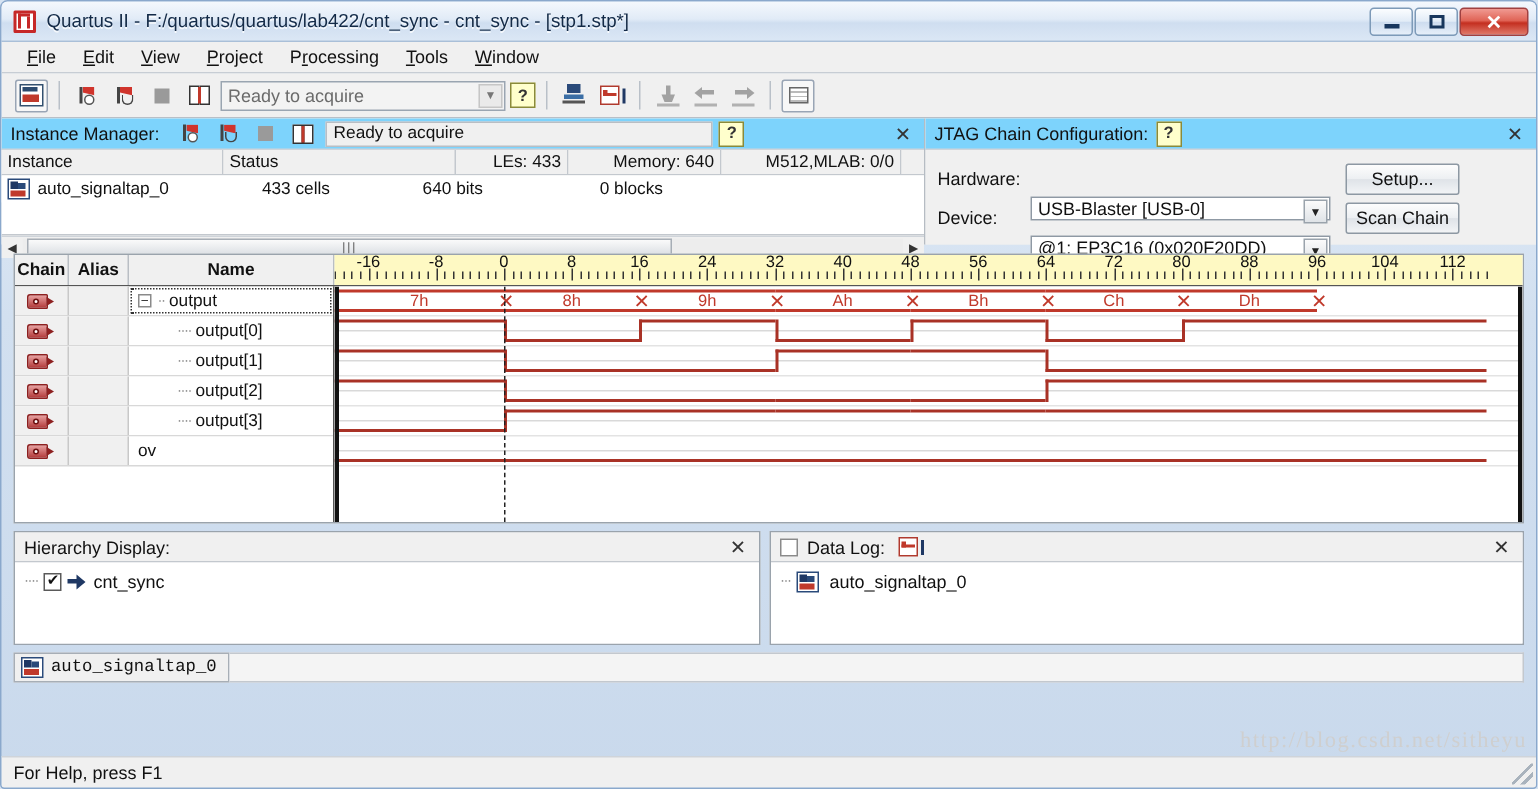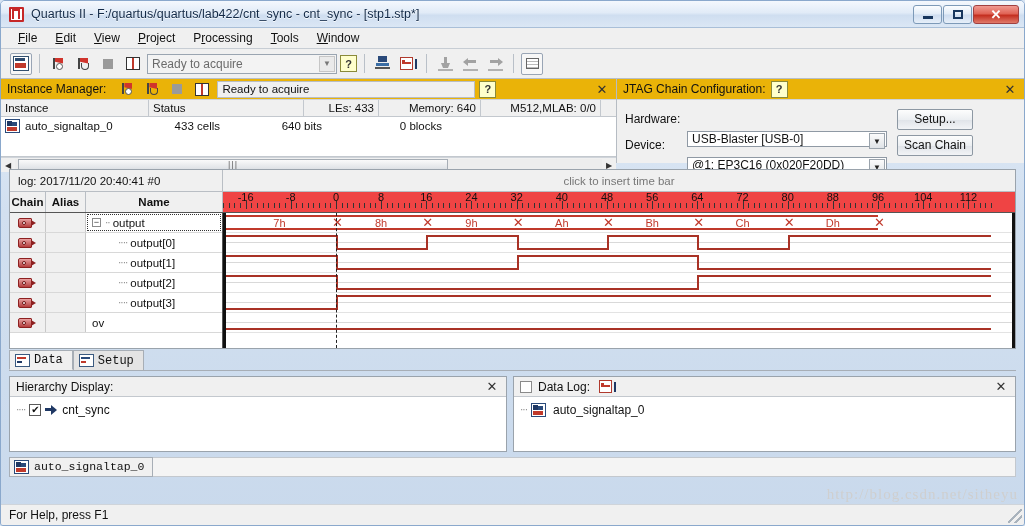--- a/index.html
+++ b/index.html
@@ -106,21 +106,21 @@
   }
   .helpbtn {
     width:17px;height:17px;border:1px solid #8a8a3a;background:#ffffcc;
     display:flex;align-items:center;justify-content:center;
     font-size:11px;color:#333; font-weight:bold;
   }
 
   
   .panel-head {
     height: 21px; display:flex; align-items:center;
-    background:#eab308; border-bottom:1px solid #cfd4da;
+    background:#7dd3fc; border-bottom:1px solid #cfd4da;
     font-size:12px; color:#111; padding-left:6px;
   }
   .panel-close {
     margin-left:auto; width:22px; text-align:center;
     font-family:"Liberation Sans",sans-serif; font-size:13px; color:#333;
     padding-right:6px;
   }
 
   
   .upper { display:flex; height: 84px; background:#f0f0f0; }
@@ -205,21 +205,21 @@
   .wave-colhdr { display:flex; height:21px; border-bottom:1px solid #555; background:#f0f0f0;}
   .wave-colhdr .ch {
     border-right:1px solid #b9bec4;
     display:flex;align-items:center;justify-content:center;
     font-size:11.5px; color:#111; font-weight:bold;
   }
   .ch.type { width:36px; }
   .ch.alias { width:40px; }
   .ch.name { width:137px; }
 
-  .ruler { flex:1; position:relative; overflow:hidden; background:#ef4444;}
+  .ruler { flex:1; position:relative; overflow:hidden; background:#fef9c3;}
   .ruler .tk { position:absolute; top:11px; width:1px; height:5px; background:#333; }
   .ruler .tkmaj { top:9px; height:8px; }
   .ruler .lbl {
     position:absolute; top:-1px; font-size:11px; color:#111;
     transform: translateX(-50%); white-space:nowrap;
   }
 
   .wave-body { flex:1; display:flex; position:relative; }
   .names-col { width:213px; border-right:1px solid #555; }
   .nrow { display:flex; height:20px; border-bottom:1px solid #d8d8d8; background:#fff;}
@@ -595,24 +595,20 @@
         <div class="jcombo">
           <span>@1: EP3C16 (0x020F20DD)</span>
           <span class="arrow">▼</span>
         </div>
         <div class="btn">Scan Chain</div>
       </div>
     </div>
   </div>
 
   <div class="wave-outer">
-    <div class="wave-logbar">
-      <div class="logname">log: 2017/11/20 20:40:41  #0</div>
-      <div class="inserthint">click to insert time bar</div>
-    </div>
 
     <div class="wave-colhdr">
       <div class="ch type">Chain</div>
       <div class="ch alias">Alias</div>
       <div class="ch name">Name</div>
       <div class="ruler" id="ruler">
           <div class="tk" style="left: 0px;"></div>
           <div class="tk" style="left: 5.64706px;"></div>
           <div class="tk" style="left: 11.2941px;"></div>
           <div class="tk" style="left: 16.9412px;"></div>
@@ -933,38 +929,20 @@
             <div class="mid"></div>
             <div class="lvl" style="left: 0px; width: 768px; top: 15px; background: rgb(169, 50, 38);"></div>
           </div>
           <div class="cursor-line" style="left: 112.941px;"></div>
           <div class="leftbar"></div>
           <div class="rightbar"></div>
         </div>
     </div>
   </div>
 
-  <div class="tabs-row">
-    <div class="tab active">
-      <span class="tabicon">
-        <span class="sq"></span>
-          <span class="mark"></span>
-          <span class="mark2"></span>
-      </span>
-      <span>Data</span>
-    </div>
-    <div class="tab">
-      <span class="tabicon">
-        <span class="sq"></span>
-          <span class="mark" style="background:#2a4a7a;"></span>
-          <span class="mark2" style="background:#c0392b;"></span>
-      </span>
-      <span>Setup</span>
-    </div>
-  </div>
 
   <div class="bottom">
     <div class="hier">
       <div class="pane-head">
         <span>Hierarchy Display:</span>
         <span class="panel-close">✕</span>
       </div>
       <div class="pane-body">
         <div class="tree-row">
           <span class="dots">····</span>

